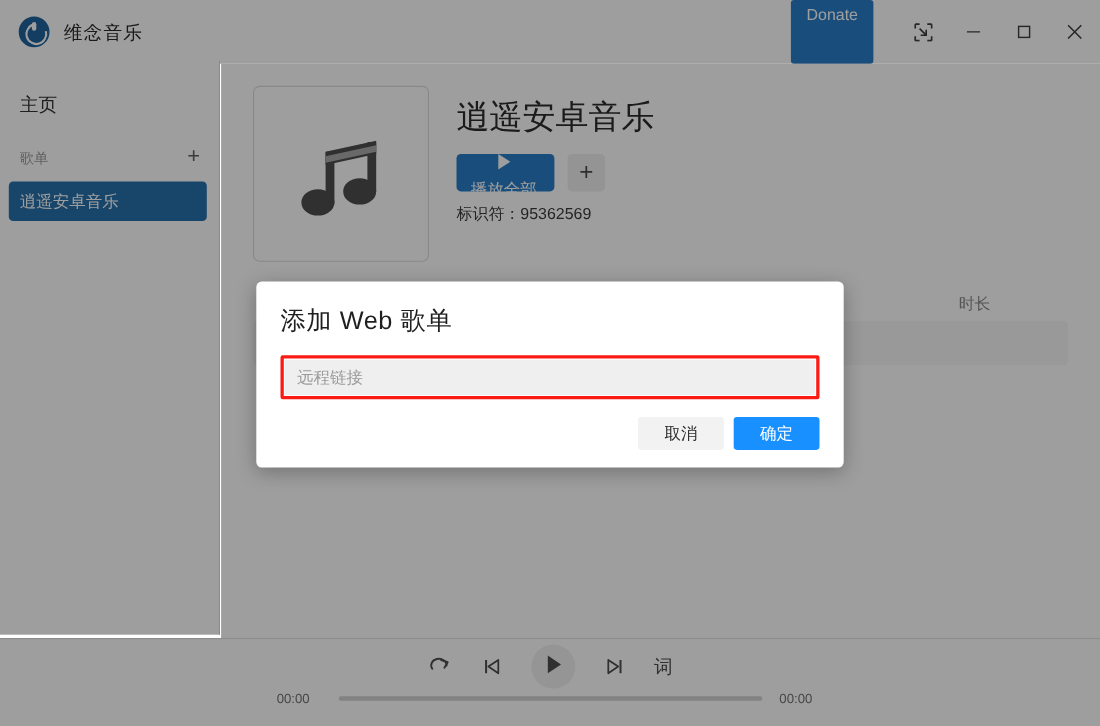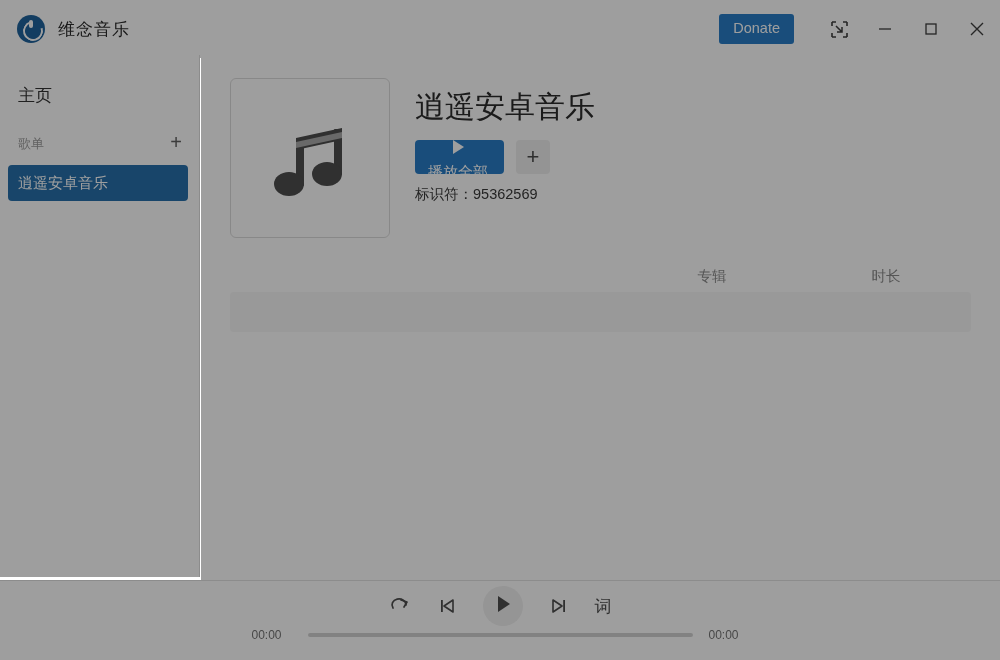--- a/index.html
+++ b/index.html
@@ -66,21 +66,20 @@
   .app-title {
     margin-left: 12px;
     font-size: 17px;
     color: #2b2b2b;
     letter-spacing: 1px;
   }
 
   .tb-right {
     margin-left: auto;
     display: flex;
-    align-items: center;
     height: 100%;
   }
   .donate-btn {
     background: #1c7fd6;
     color: #ffffff;
     font-size: 14.5px;
     padding: 5px 14px 6px;
     border-radius: 3px;
     margin-right: 22px;
     cursor: pointer;
@@ -492,14 +491,26 @@
 
       <div class="seek-row">
         <span class="time-text">00:00</span>
         <div class="seek-bar"></div>
         <span class="time-text">00:00</span>
       </div>
     </div>
 
   </div>
 
+  <div class="dialog">
+    <div class="dialog-title">添加 Web 歌单</div>
+
+    <div class="input-highlight">
+      <input class="url-input" type="text" placeholder="远程链接" style="">
+    </div>
+
+    <div class="dialog-actions">
+      <button class="btn-cancel">取消</button>
+      <button class="btn-ok">确定</button>
+    </div>
+  </div>
 
 </div>
 
 </body></html>

